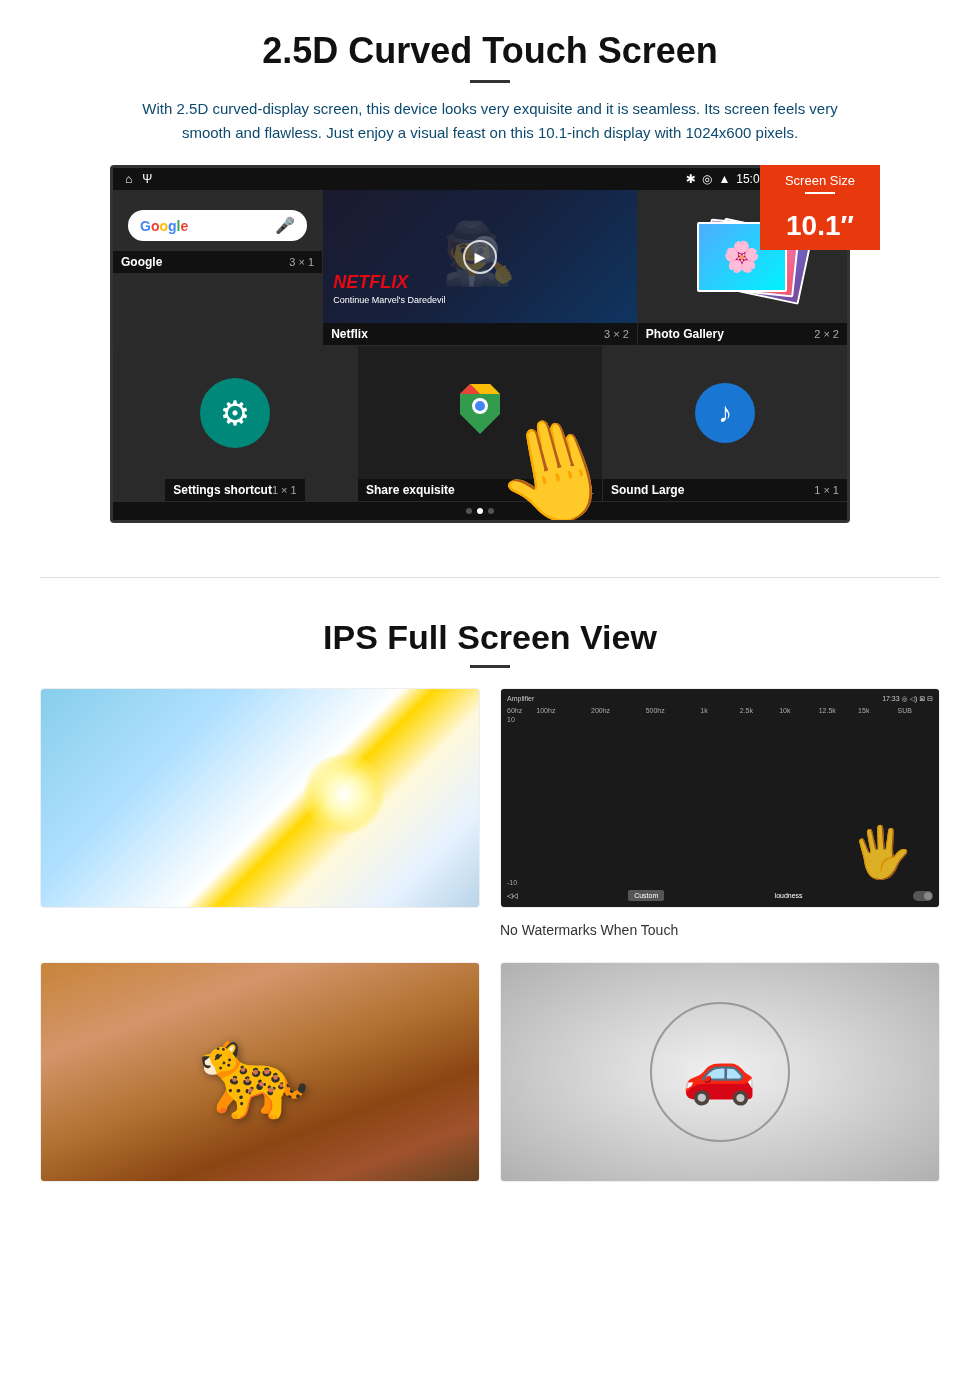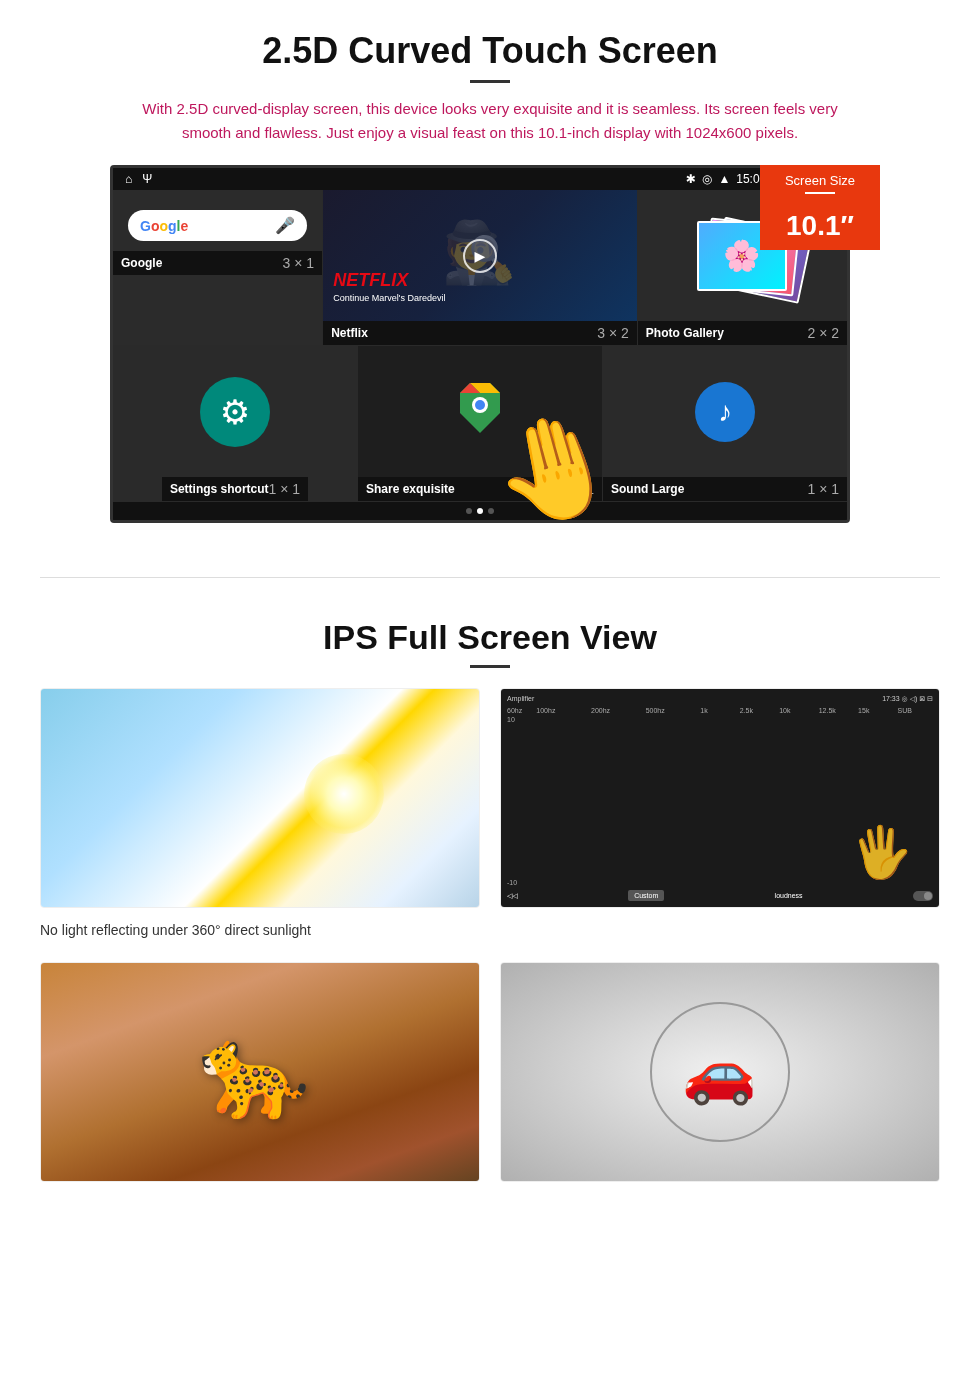--- a/index.html
+++ b/index.html
@@ -23,21 +23,21 @@
       margin-bottom: 8px;
     }
     .section-divider {
       width: 40px;
       height: 3px;
       background: #333;
       margin: 8px auto 14px;
     }
     .section-curved p {
       font-size: 15px;
-      color: #be185d;
+      color: #0c4a6e;
       line-height: 1.6;
       max-width: 700px;
       margin: 0 auto 20px;
     }
 
     
     .device-wrapper {
       position: relative;
       display: inline-block;
       width: 760px;
@@ -130,21 +130,21 @@
       justify-content: space-between;
       align-items: center;
     }
     .cell-label {
       color: #fff;
       font-size: 12px;
       font-weight: bold;
     }
     .cell-size {
       color: #aaa;
-      font-size: 14px;
+      font-size: 11px;
     }
 
     
     .google-cell {
       background: #2b2b2b;
       display: flex;
       flex-direction: column;
     }
     .google-search-bar {
       background: #fff;
@@ -664,21 +664,20 @@
   <div class="section-divider"></div>
 
   <div class="features-grid">
 
     <div class="feature-item">
       <div class="feature-image">
         <div class="img-sunlight">
           <div class="sun-burst"></div>
         </div>
       </div>
-      <p class="feature-caption">No light reflecting under 360° direct sunlight</p>
     </div>
 
     <div class="feature-item">
       <div class="feature-image">
         <div class="img-amplifier">
           <div class="amp-header">
             <span>Amplifier</span>
             <span>17:33 ◎ ◁) ⊠ ⊟</span>
           </div>
           <div style="display:flex; gap:4px; font-size:7px; color:#aaa; margin-bottom:2px;">
@@ -736,20 +735,21 @@
           <div class="amp-footer">
             <span>◁◁</span>
             <div class="amp-custom-btn">Custom</div>
             <span>loudness</span>
             <div class="amp-toggle">
               <div class="amp-toggle-circle"></div>
             </div>
           </div>
         </div>
       </div>
+      <p class="feature-caption">No Watermarks When Touch</p>
     </div>
 
     <div class="feature-item">
       <div class="feature-image">
         <div class="img-cheetah">
           <span class="cheetah-emoji">🐆</span>
         </div>
       </div>
     </div>
 

